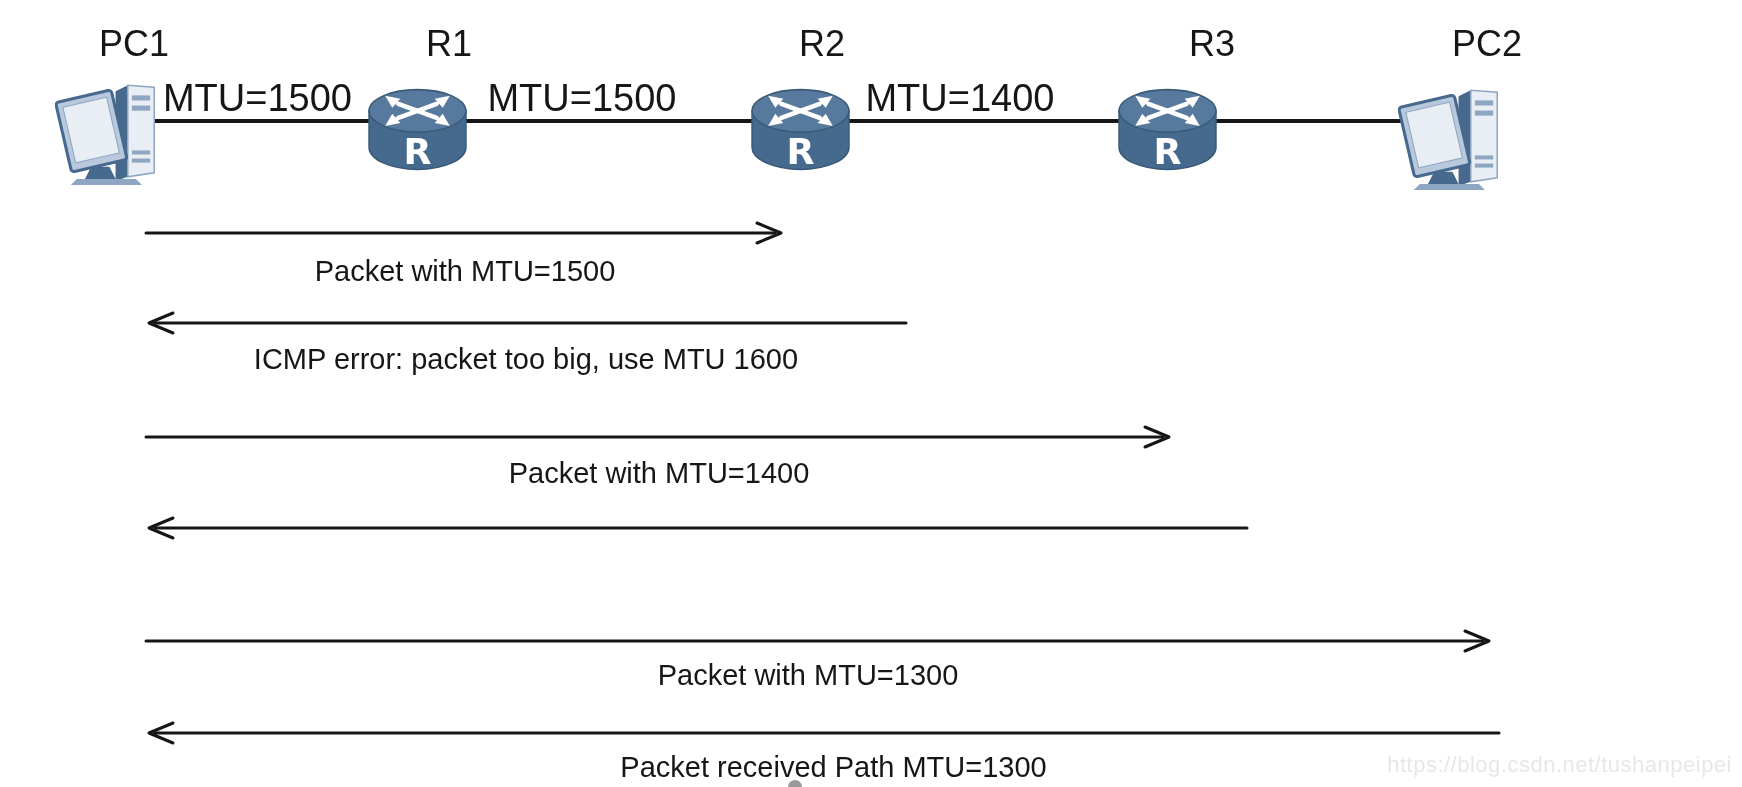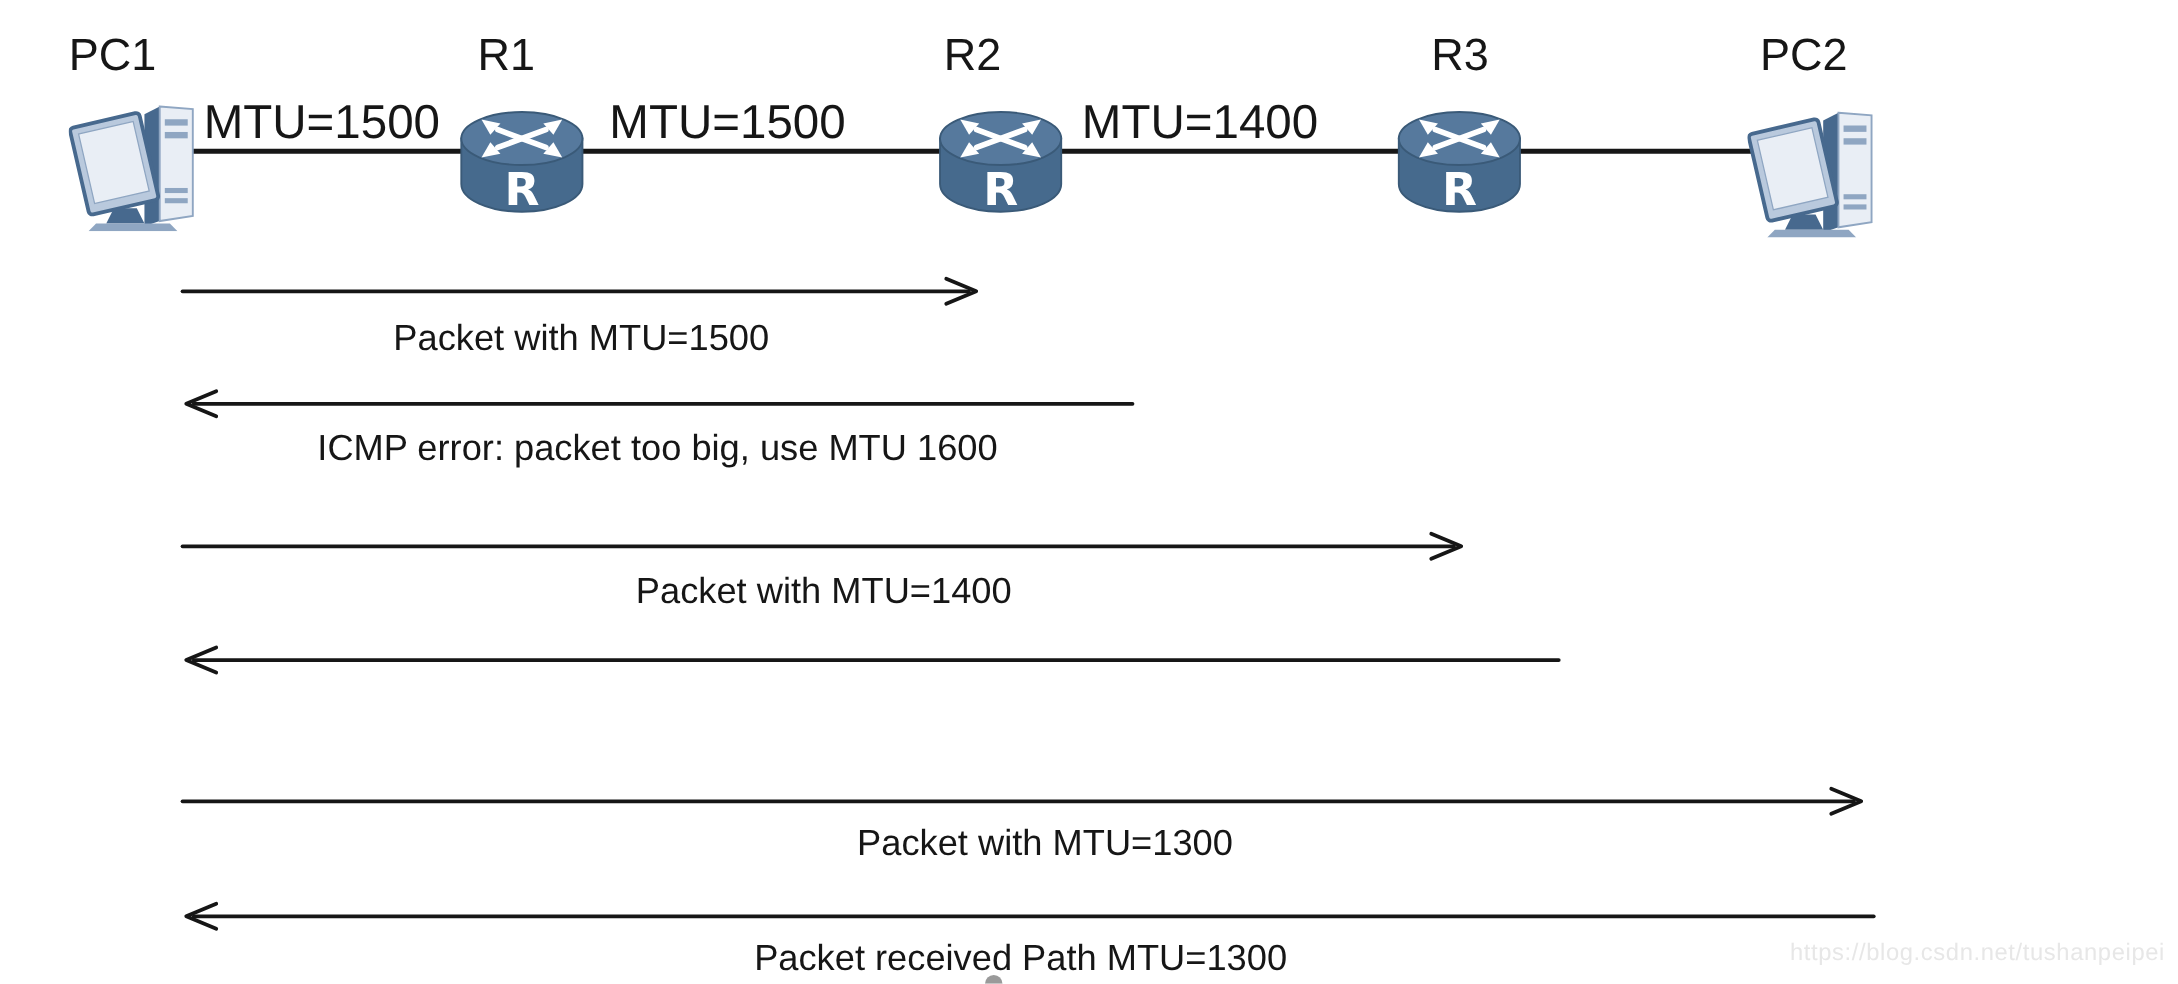--- a/index.html
+++ b/index.html
@@ -18,21 +18,21 @@
     position:relative;
     width:1742px;height:787px;
     background:#fff;
     overflow:hidden;
     font-family:"Liberation Sans","DejaVu Sans",sans-serif;
     color:var(--ink);
   }
   .devlabel{
     position:absolute;top:24px;
     font-size:36px;line-height:40px;
-    color:var(--ink);white-space:nowrap;
+    color:var(--ink);white-space:nowrap;margin-left:44px;
   }
   .mtulabel{
     position:absolute;top:78px;
     font-size:38px;line-height:40px;
     text-align:center;white-space:nowrap;
     color:var(--ink);
   }
   .linkline{
     position:absolute;left:128px;top:119px;
     width:1278px;height:4px;background:var(--ink);
@@ -47,21 +47,21 @@
     stroke-linecap:round;stroke-linejoin:round;
   }
   .msglabel{
     position:absolute;
     font-size:29px;line-height:42px;
     text-align:center;white-space:nowrap;
     color:var(--ink);
   }
   .watermark{
     position:absolute;top:752px;right:10px;
-    font-size:19px;color:var(--watermark);
+    font-size:22px;color:var(--watermark);
     letter-spacing:.5px;white-space:nowrap;
   }
   .graydot{
     position:absolute;left:788px;top:780px;
     width:14px;height:14px;border-radius:50%;
     background:#9a9a9a;
   }
 </style>
 </head>
 <body>
@@ -188,25 +188,25 @@
 
   <svg class="msgarrow" style="left:145px;top:515px" width="1103" height="26">
     <line x1="10" y1="13" x2="1102" y2="13"></line>
     <polyline points="28,3 4,13 28,23"></polyline>
   </svg>
 
   <svg class="msgarrow" style="left:145px;top:628px" width="1348" height="26">
     <line x1="1" y1="13" x2="1338" y2="13"></line>
     <polyline points="1320,3 1344,13 1320,23"></polyline>
   </svg>
-  <div class="msglabel" style="left:162px;top:654px;width:1348px">Packet with MTU=1300</div>
+  <div class="msglabel" style="left:134px;top:654px;width:1348px">Packet with MTU=1300</div>
 
   <svg class="msgarrow" style="left:145px;top:720px" width="1355" height="26">
     <line x1="10" y1="13" x2="1354" y2="13"></line>
     <polyline points="28,3 4,13 28,23"></polyline>
   </svg>
-  <div class="msglabel" style="left:139px;top:746px;width:1355px">Packet received Path MTU=1300</div>
+  <div class="msglabel" style="left:156px;top:746px;width:1355px">Packet received Path MTU=1300</div>
 
   <div class="graydot"></div>
 
   <div class="watermark">https://blog.csdn.net/tushanpeipei</div>
 
 </div>
 
 </body></html>

